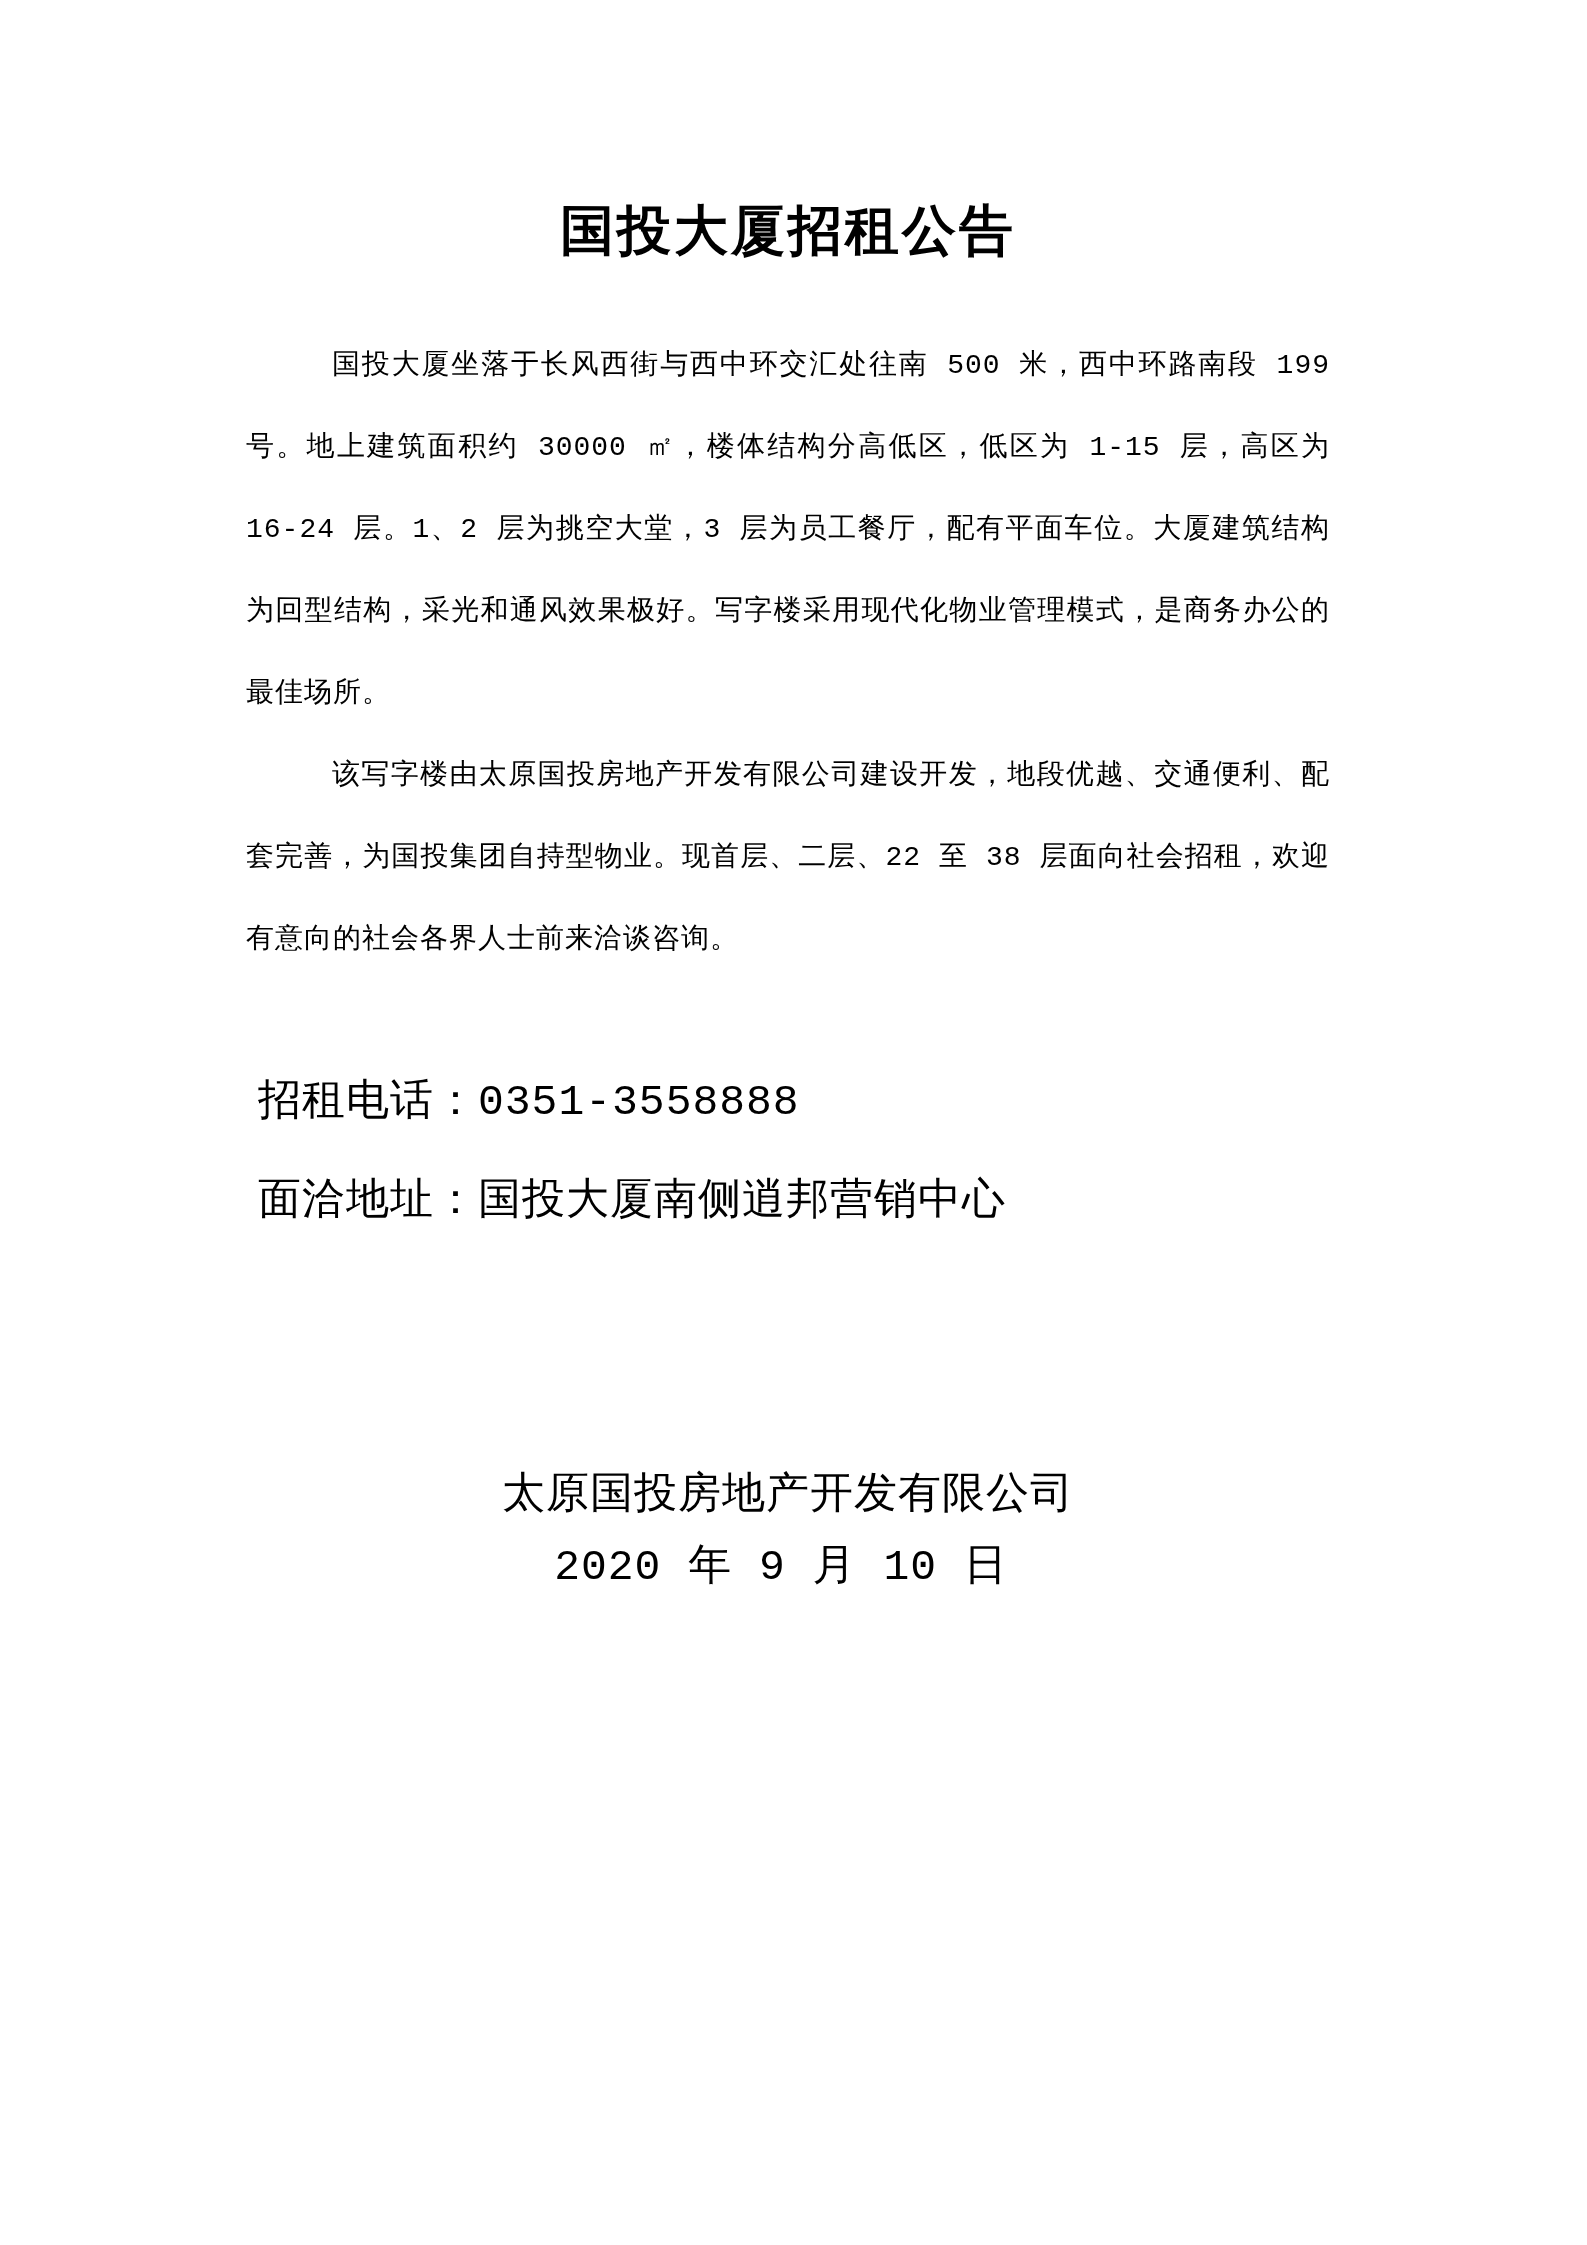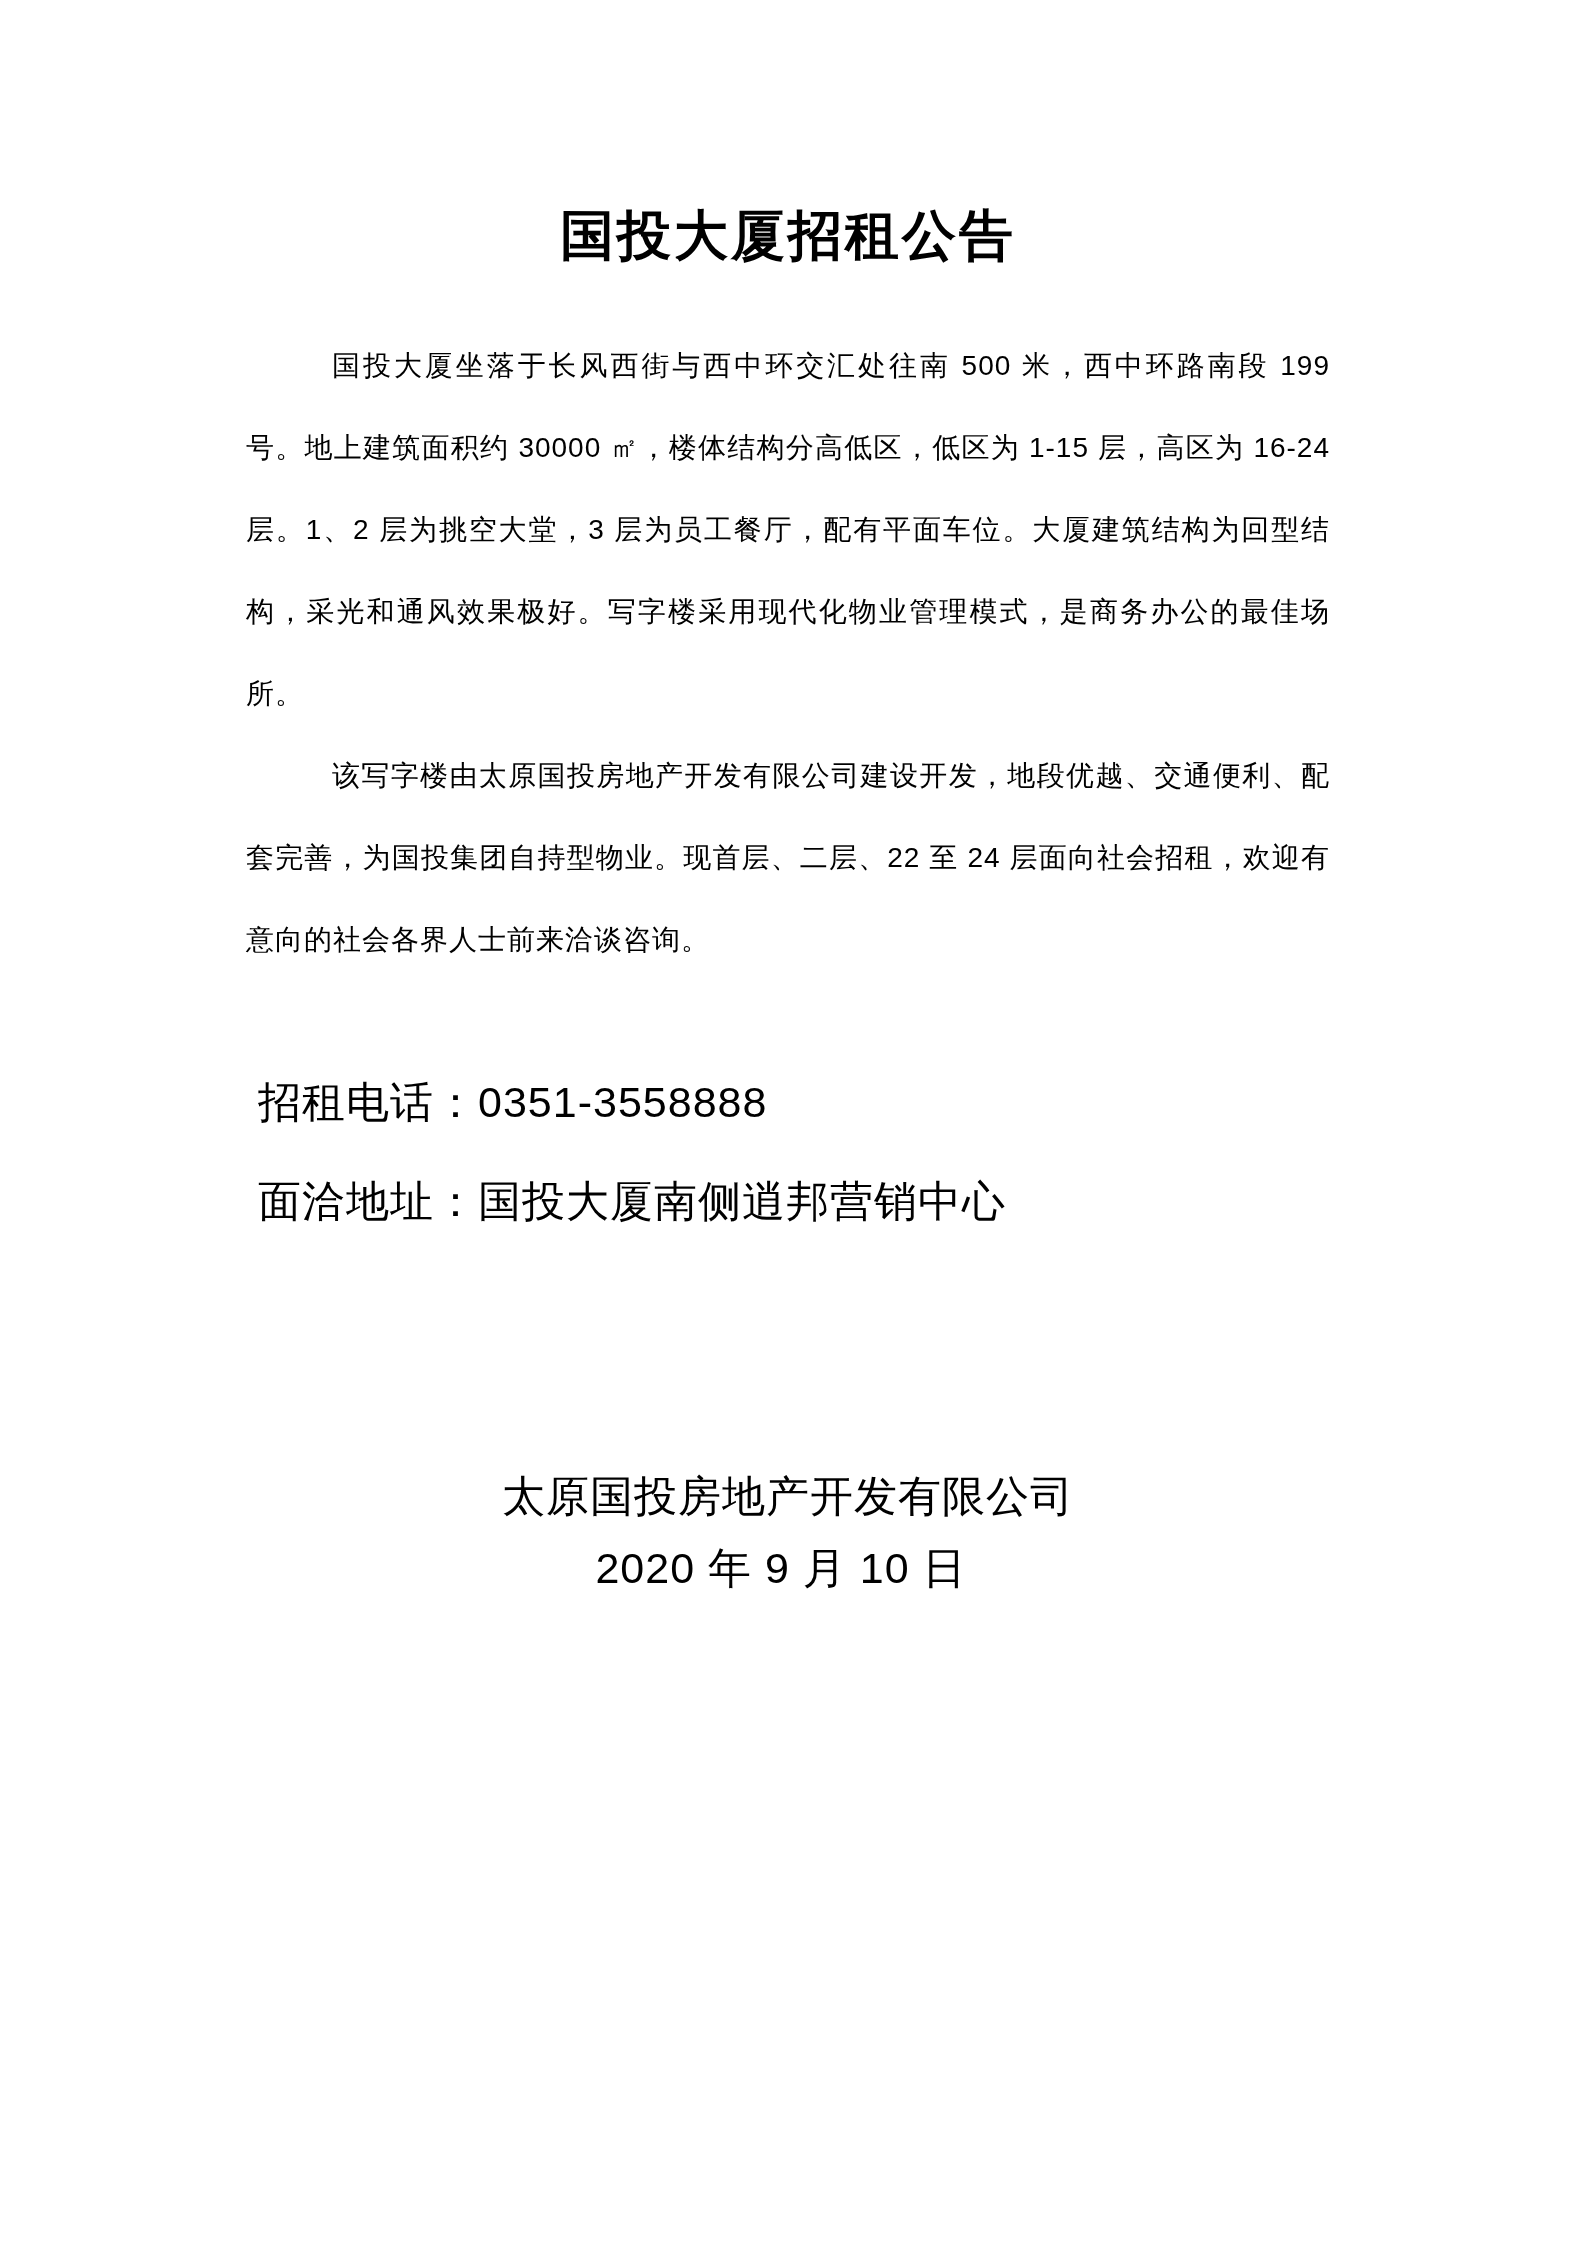--- a/index.html
+++ b/index.html
@@ -6,21 +6,21 @@
     margin: 0;
     padding: 0;
     background: #ffffff;
   }
   .page {
     position: relative;
     width: 1587px;
     height: 1783px;
     background: #ffffff;
     color: #000000;
-    font-family: Liberation Sans, sans-serif;
+    font-family: Liberation Mono, monospace;
     overflow: hidden;
   }
   .content {
     position: absolute;
     left: 246px;
     top: 200px;
     width: 1084px;
   }
   .doc-title {
     text-align: center;
@@ -68,21 +68,21 @@
 </head>
 <body>
 
 <div class="page">
   <div class="content">
 
     <h1 class="doc-title">国投大厦招租公告</h1>
 
     <p class="body-para">国投大厦坐落于长风西街与西中环交汇处往南 500 米，西中环路南段 199 号。地上建筑面积约 30000 ㎡，楼体结构分高低区，低区为 1-15 层，高区为 16-24 层。1、2 层为挑空大堂，3 层为员工餐厅，配有平面车位。大厦建筑结构为回型结构，采光和通风效果极好。写字楼采用现代化物业管理模式，是商务办公的最佳场所。</p>
 
-    <p class="body-para">该写字楼由太原国投房地产开发有限公司建设开发，地段优越、交通便利、配套完善，为国投集团自持型物业。现首层、二层、22 至 24 层面向社会招租，欢迎有意向的社会各界人士前来洽谈咨询。</p>
+    <p class="body-para">该写字楼由太原国投房地产开发有限公司建设开发，地段优越、交通便利、配套完善，为国投集团自持型物业。现首层、二层、22 至 38 层面向社会招租，欢迎有意向的社会各界人士前来洽谈咨询。</p>
 
     <div class="contact-block">
       <p class="contact-line">招租电话：0351-3558888</p>
       <p class="contact-line">面洽地址：国投大厦南侧逍邦营销中心</p>
     </div>
 
     <div class="signature-block">
       <p class="signature-line">太原国投房地产开发有限公司</p>
       <p class="signature-line signature-date">2020 年 9 月 10 日</p>
     </div>

